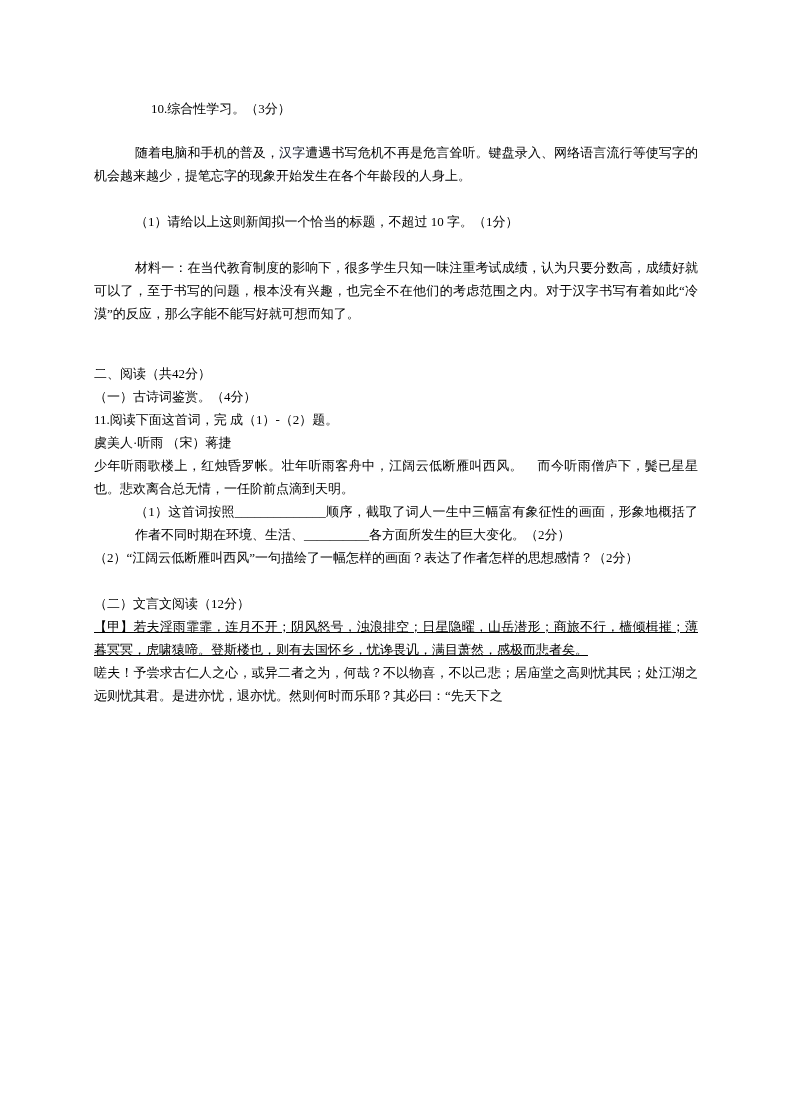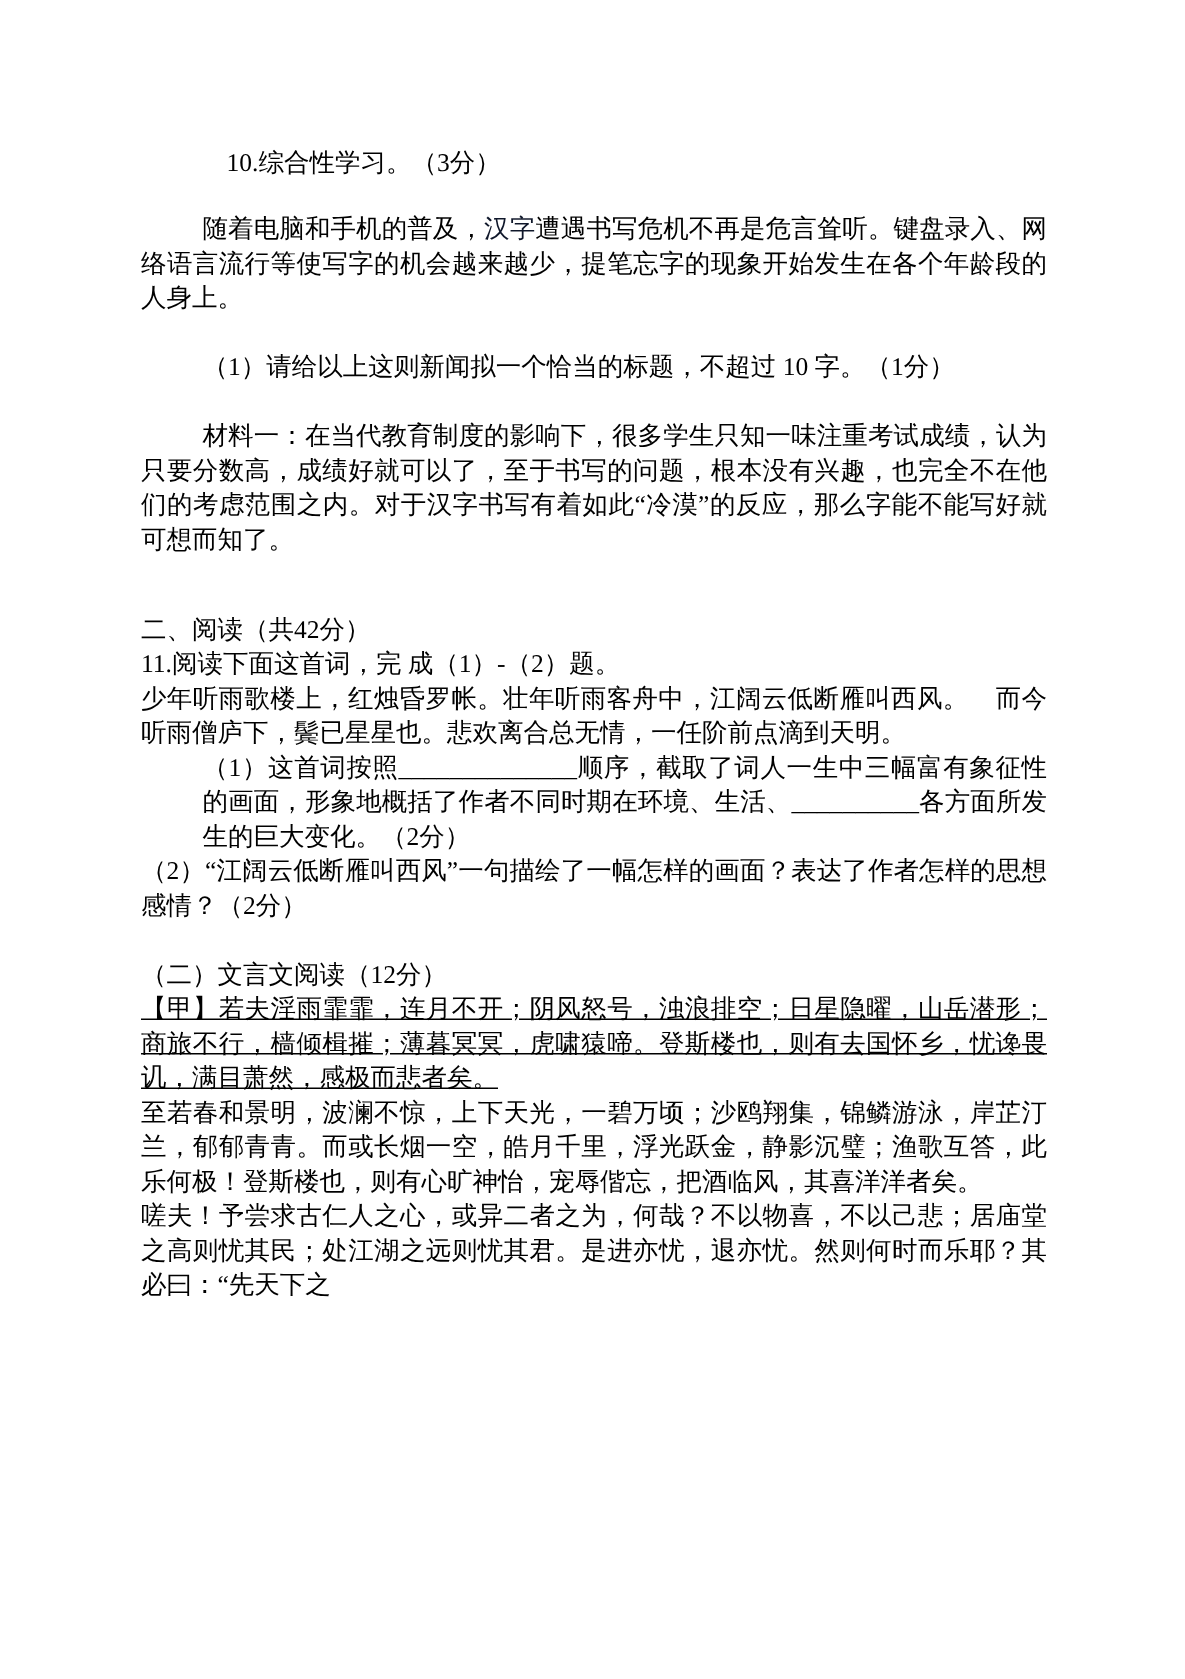--- a/index.html
+++ b/index.html
@@ -20,21 +20,21 @@
     top: 0;
     width: 790px;
     height: 1119px;
     background: #ffffff;
   }
   .doc-body {
     position: absolute;
     left: 94px;
     top: 97px;
     width: 604px;
-    font-size: 17px;
+    font-size: 13px;
     line-height: 23px;
     color: #000000;
     text-align: justify;
   }
   .para {
     margin: 0;
     padding: 0;
     word-break: break-all;
     overflow-wrap: anywhere;
     white-space: pre-wrap;
@@ -43,22 +43,23 @@
 </head>
 <body>
 
 <div class="page">
   <div class="doc-body">
       <p class="para" style="text-indent: 57px; margin-top: 0px;"><span>10.综合性学习。（3分）</span></p>
       <p class="para" style="text-indent: 41px; margin-top: 21px;"><span>随着电脑和手机的普及，</span><span style="color: #0f172a;">汉字</span><span>遭遇书写危机不再是危言耸听。键盘录入、网络语言流行等使写字的机会越来越少，提笔忘字的现象开始发生在各个年龄段的人身上。</span></p>
       <p class="para" style="text-indent: 41px; margin-top: 23px;"><span>（1）请给以上这则新闻拟一个恰当的标题，不超过 10 字。（1分）</span></p>
       <p class="para" style="text-indent: 41px; margin-top: 23px;"><span>材料一：在当代教育制度的影响下，很多学生只知一味注重考试成绩，认为只要分数高，成绩好就可以了，至于书写的问题，根本没有兴趣，也完全不在他们的考虑范围之内。对于汉字书写有着如此“冷漠”的反应，那么字能不能写好就可想而知了。</span></p>
       <p class="para" style="text-indent: 0px; margin-top: 37px;"><span>二、阅读（共42分）</span></p>
+      <p class="para" style="text-indent: 0px; margin-top: 0px;"><span>（一）古诗词鉴赏。（4分）</span></p>
       <p class="para" style="text-indent: 0px; margin-top: 0px;"><span>11.阅读下面这首词，完 成（1）-（2）题。</span></p>
+      <p class="para" style="text-indent: 0px; margin-top: 0px;"><span>虞美人·听雨 （宋）蒋捷</span></p>
       <p class="para" style="text-indent: 0px; margin-top: 0px;"><span>少年听雨歌楼上，红烛昏罗帐。壮年听雨客舟中，江阔云低断雁叫西风。    而今听雨僧庐下，鬓已星星也。悲欢离合总无情，一任阶前点滴到天明。</span></p>
       <p class="para" style="text-indent: 0px; margin-top: 0px; margin-left: 41px;"><span>（1）这首词按照______________顺序，截取了词人一生中三幅富有象征性的画面，形象地概括了作者不同时期在环境、生活、__________各方面所发生的巨大变化。（2分）</span></p>
       <p class="para" style="text-indent: 0px; margin-top: 0px;"><span>（2）“江阔云低断雁叫西风”一句描绘了一幅怎样的画面？表达了作者怎样的思想感情？（2分）</span></p>
       <p class="para" style="text-indent: 0px; margin-top: 23px; font-family: Liberation Serif, serif;"><span>（二）文言文阅读（12分）</span></p>
       <p class="para" style="text-indent: 0px; margin-top: 0px; text-decoration: underline;"><span>【甲】若夫淫雨霏霏，连月不开；阴风怒号，浊浪排空；日星隐曜，山岳潜形；商旅不行，樯倾楫摧；薄暮冥冥，虎啸猿啼。登斯楼也，则有去国怀乡，忧谗畏讥，满目萧然，感极而悲者矣。</span></p>
-      <p class="para" style="text-indent: 0px; margin-top: 0px;"><span>至若春和景明，波澜不惊，上下天光，一碧万顷；沙鸥翔集，锦鳞游泳，岸芷汀兰，郁郁青青。而或长烟一空，皓月千里，浮光跃金，静影沉璧；渔歌互答，此乐何极！登斯楼也，则有心旷神怡，宠辱偕忘，把酒临风，其喜洋洋者矣。</span></p>
       <p class="para" style="text-indent: 0px; margin-top: 0px;"><span>嗟夫！予尝求古仁人之心，或异二者之为，何哉？不以物喜，不以己悲；居庙堂之高则忧其民；处江湖之远则忧其君。是进亦忧，退亦忧。然则何时而乐耶？其必曰：“先天下之</span></p>
     </div>
 </div>
 
 </body></html>

